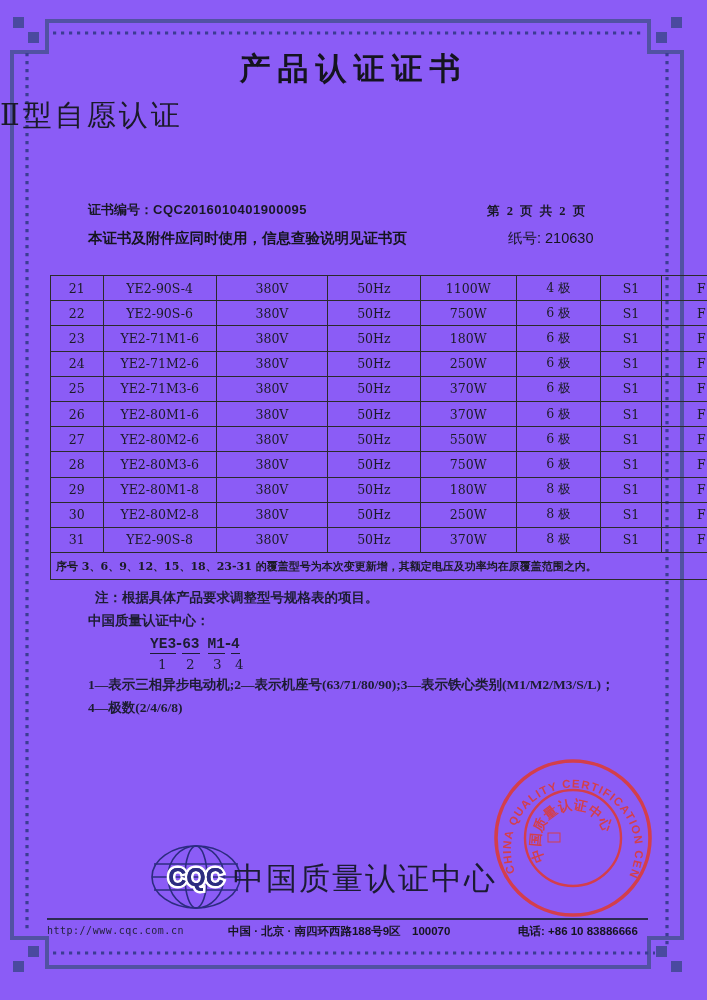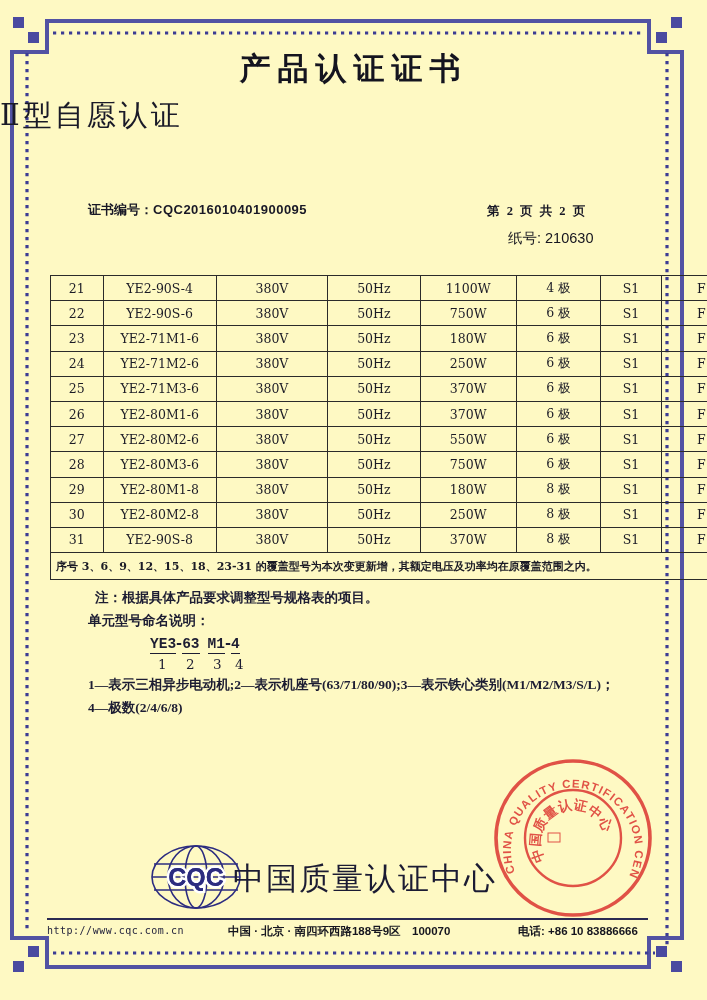--- a/index.html
+++ b/index.html
@@ -1,18 +1,18 @@
 <!DOCTYPE html>
 <html><head>
 <meta charset="utf-8">
 <style>
   html,body{margin:0;padding:0;background:#e8e8e8;}
   .page{
     position:relative;width:707px;height:1000px;margin:0 auto;
-    background:#fef9c3;overflow:hidden;
+    background:#8b5cf6;overflow:hidden;
     font-family:"Liberation Serif","DejaVu Serif",serif;
     color:#1d1d33;
   }
   .abs{position:absolute;}
   
   .frame{position:absolute;left:0;top:0;width:707px;height:1000px;pointer-events:none;}
   
   .title{left:0;top:48px;width:707px;text-align:center;font-size:31px;font-weight:bold;letter-spacing:7px;color:#14141f;}
   .subtitle{left:0;top:96px;width:621px;text-align:left;font-size:29px;letter-spacing:3px;color:#1a1a28;}
   
@@ -77,20 +77,21 @@
     </g>
   </svg>
 
   <div class="abs title">产品认证证书</div>
   <div class="abs subtitle">Ⅱ型自愿认证</div>
 
   <div class="abs certline">
     <span>证书编号：</span><span class="num">CQC2016010401900095</span>
   </div>
   <div class="abs pageinfo">第 2 页  共 2 页</div>
+  <div class="abs useline">本证书及附件应同时使用，信息查验说明见证书页</div>
   <div class="abs paperno">纸号:  210630</div>
 
   <table class="spec">
     <colgroup>
       <col style="width:7.6%">
         <col style="width:16.4%">
         <col style="width:16.1%">
         <col style="width:13.4%">
       <col style="width:13.9%">
         <col style="width:12.2%">
@@ -210,21 +211,21 @@
         </tr>
       </tbody>
     <tbody>
       <tr>
         <td class="note" colspan="8">序号 3、6、9、12、15、18、23-31 的覆盖型号为本次变更新增，其额定电压及功率均在原覆盖范围之内。</td>
       </tr>
     </tbody>
   </table>
 
   <div class="abs note1">注：根据具体产品要求调整型号规格表的项目。</div>
-  <div class="abs note2">单元型号命名说明：</div>
+  <div class="abs note2">中国质量认证中心：</div>
   <div class="abs modelx">
     <span class="u">YE3</span><span>-</span><span class="u">63</span><span class="gap"></span><span class="u">M1</span><span>-</span><span class="u">4</span>
   </div>
   <div class="abs digits">
     <span class="d1">1</span>
     <span class="d2">2</span>
     <span class="d3">3</span>
     <span class="d4">4</span>
   </div>
   <div class="abs legend1">1—表示三相异步电动机;2—表示机座号(63/71/80/90);3—表示铁心类别(M1/M2/M3/S/L)；</div>

